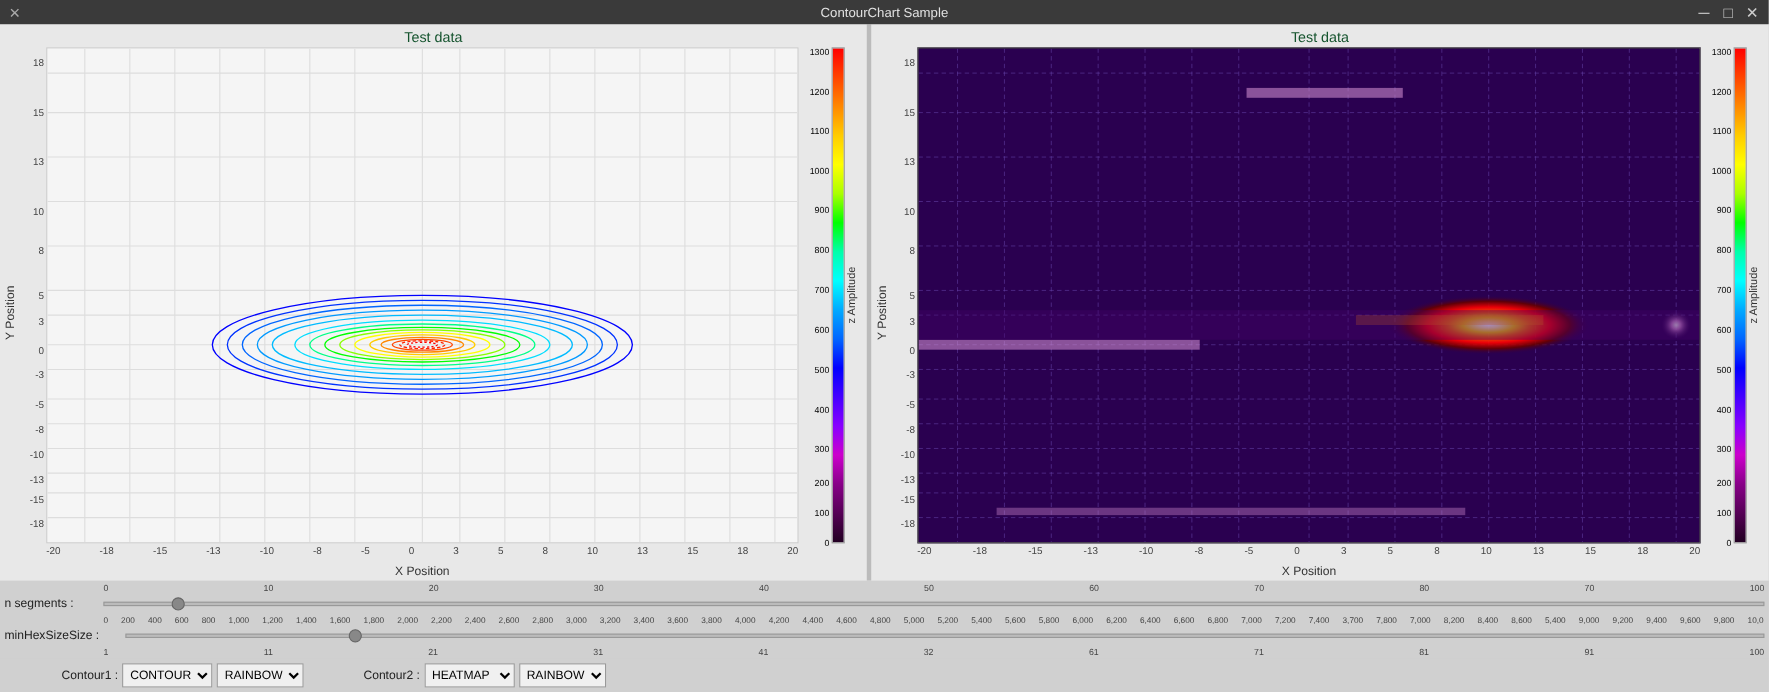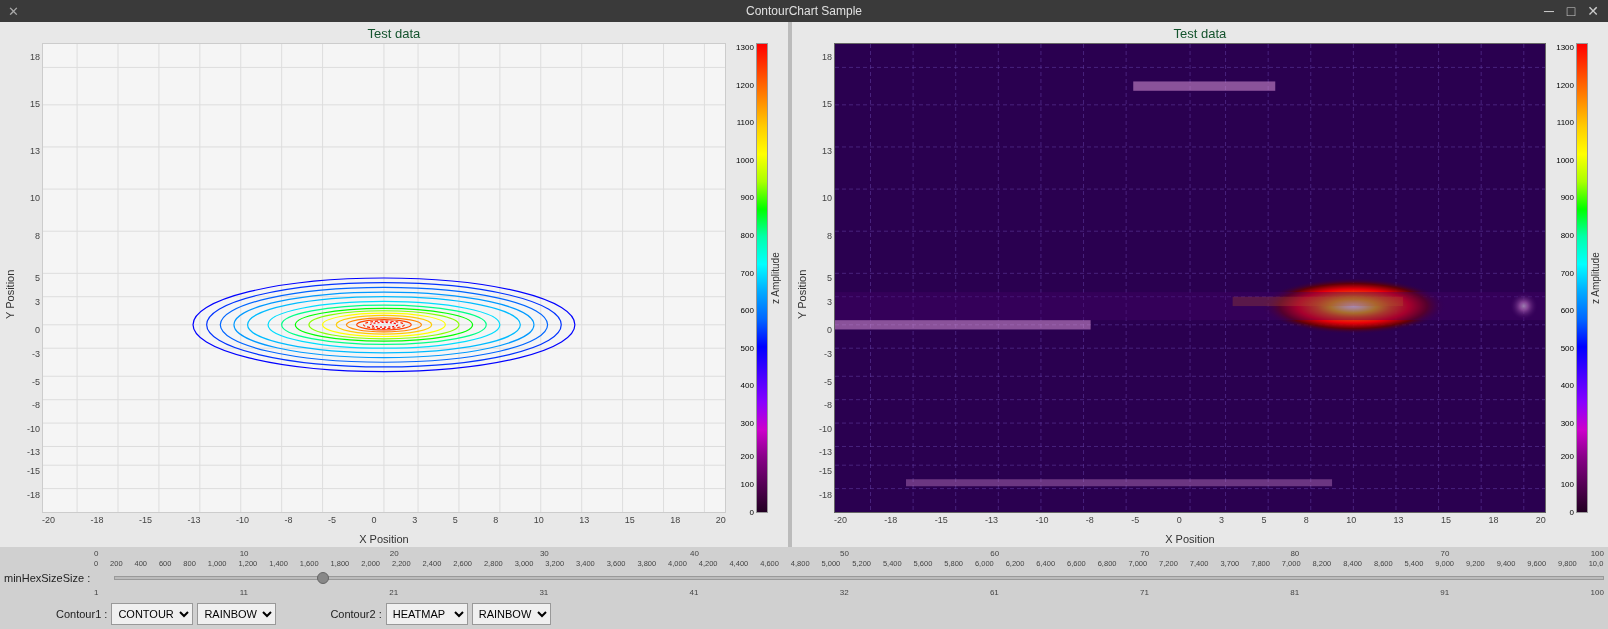--- a/index.html
+++ b/index.html
@@ -461,20 +461,27 @@
       <span>30</span>
       <span>40</span>
       <span>50</span>
       <span>60</span>
       <span>70</span>
       <span>80</span>
       <span>70</span>
       <span>100</span>
   </div>
 
+  <div class="control-row">
+    <div class="control-label">n segments :</div>
+    <div style="flex:1;position:relative;height:18px;">
+      <div style="position:absolute;top:7px;left:0;right:0;height:4px;background:#bbb;border:1px solid #999;"></div>
+      <div style="position:absolute;top:3px;left:4.5%;width:12px;height:12px;background:#888;border:1px solid #666;border-radius:50%;transform:translateX(-50%);cursor:pointer;"></div>
+    </div>
+  </div>
   <div style="display:flex;padding-left:90px;font-size:7.5px;color:#444;justify-content:space-between;margin-bottom:1px;overflow:hidden;">
     <span>0</span>
       <span>200</span>
       <span>400</span>
       <span>600</span>
       <span>800</span>
       <span>1,000</span>
       <span>1,200</span>
       <span>1,400</span>
       <span>1,600</span>

